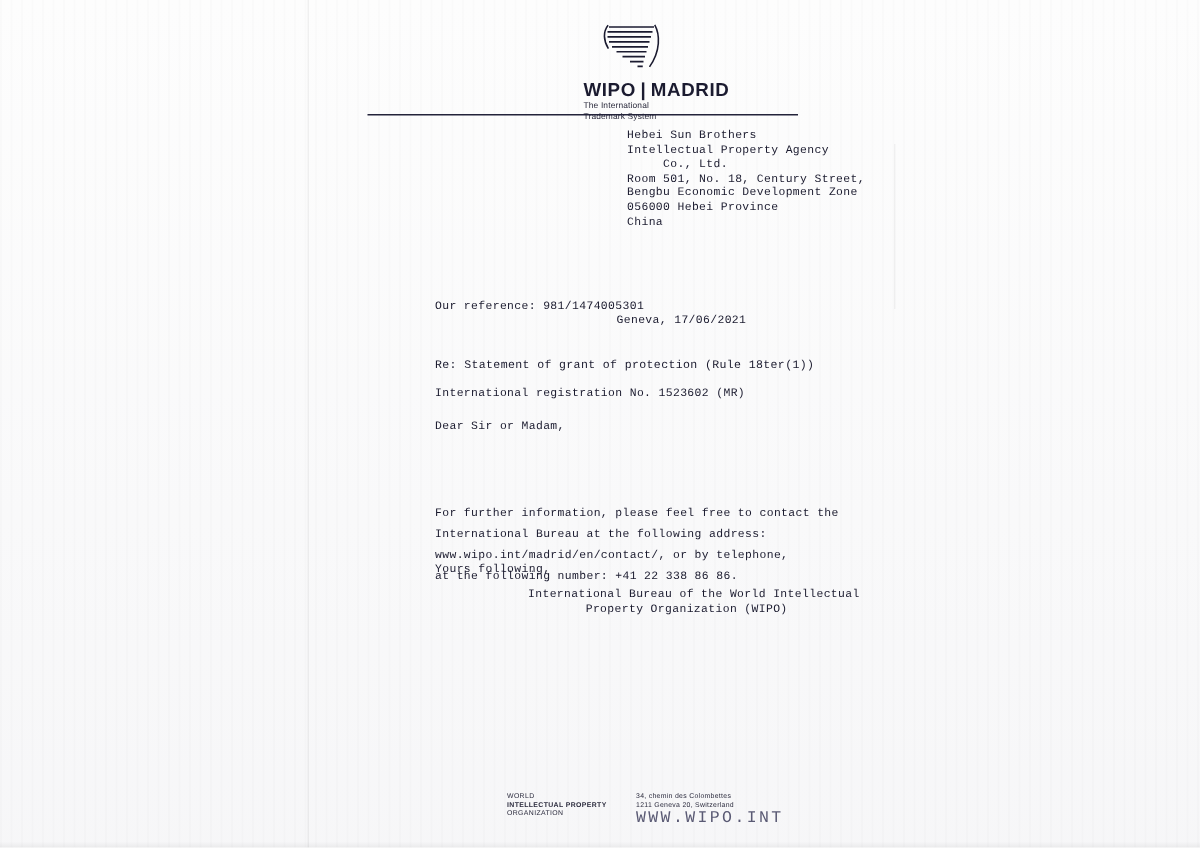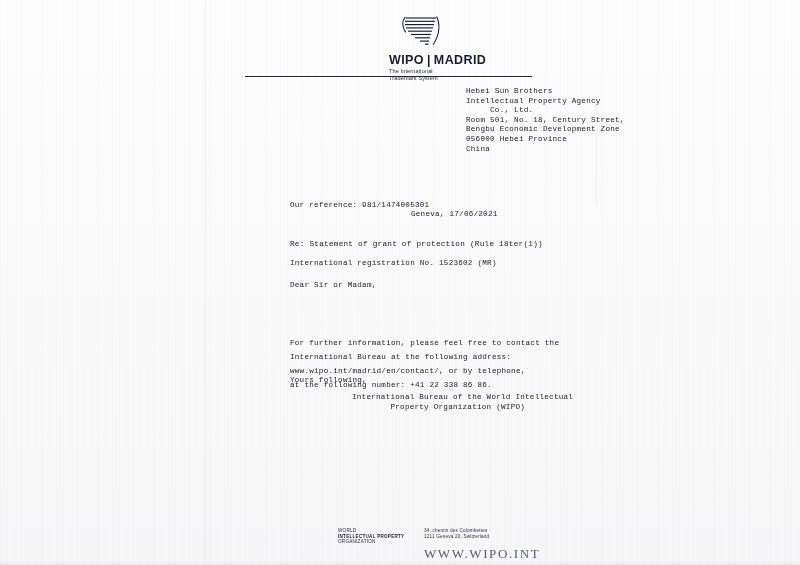--- a/index.html
+++ b/index.html
@@ -87,21 +87,20 @@
 
   
   .addr {
     position: absolute;
     left: 418px;
     top: 87px;
     font-size: 7.6px;
     line-height: 9.6px;
     letter-spacing: 0.25px;
     white-space: pre;
-    margin-left: 48px;
   }
 
   .ref {
     position: absolute;
     left: 290px;
     top: 185px;
     font-size: 7.6px;
     letter-spacing: 0.25px;
     white-space: pre;
     margin-top: 16px;
@@ -202,25 +201,25 @@
   }
   .footer-org .strong { font-weight: bold; }
   .footer-addr {
     font-family: "Liberation Sans", sans-serif;
     font-size: 4.6px;
     line-height: 5.6px;
     letter-spacing: 0.2px;
     color: #2a2a3c;
   }
   .footer-url {
-    font-family: Liberation Serif, serif;
-    font-size: 13px;
+    font-family: Liberation Mono, monospace;
+    font-size: 11px;
     letter-spacing: 1.6px;
     color: #5a5a74;
-    margin-top: 7px;
+    margin-top: 1px;
   }
 </style>
 </head>
 <body>
 
 <div class="page">
 
   <div class="scan-line-left"></div>
   <div class="scan-line-right"></div>
   <div class="scan-edge-bottom"></div>

